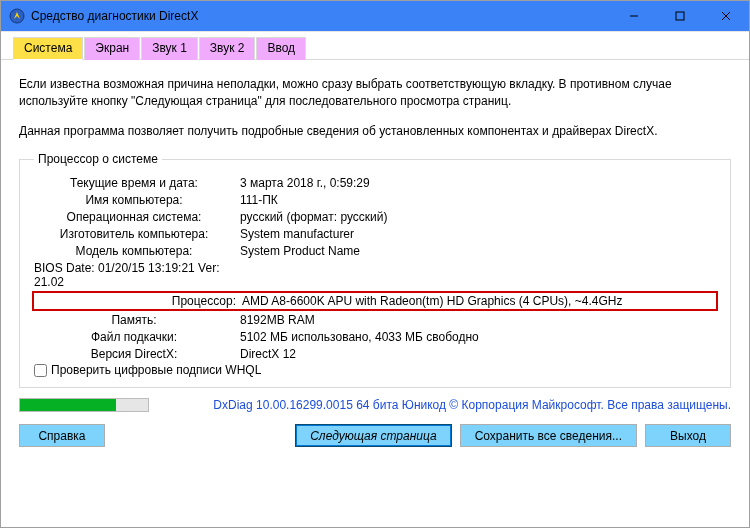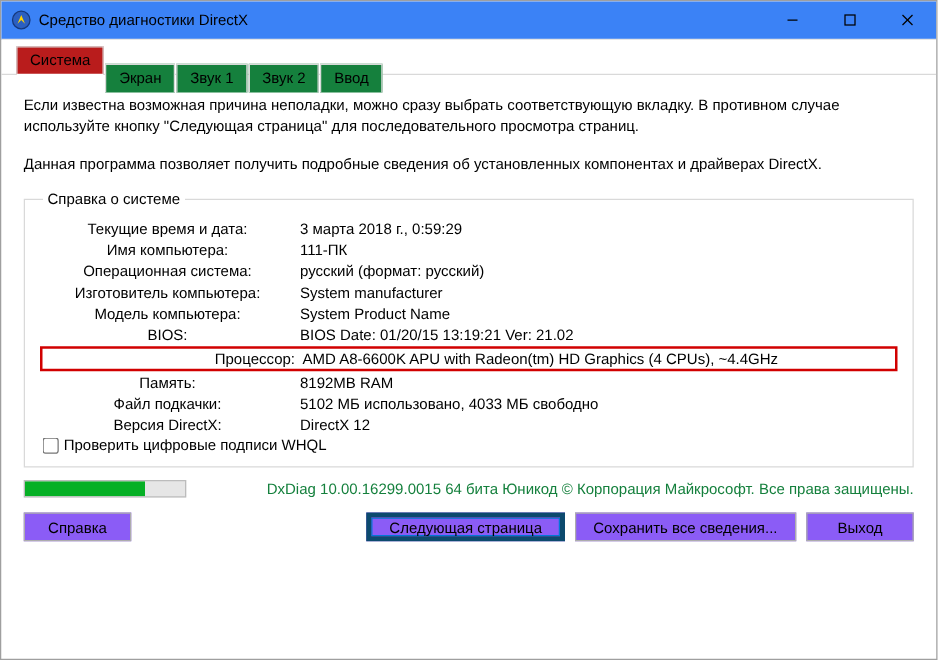--- a/index.html
+++ b/index.html
@@ -36,28 +36,28 @@
   .tabs {
     display: flex;
     gap: 0;
     border-bottom: 1px solid #d9d9d9;
     padding: 4px 12px 0 12px;
   }
   .tab {
     padding: 3px 10px 4px 10px;
     border: 1px solid #d9d9d9;
     border-bottom: none;
-    background: #15803d;
+    background: #f0abfc;
     margin-right: 1px;
     font-size: 12px;
     position: relative;
-    top: 15px;
+    top: 1px;
   }
   .tab.active {
-    background: #b91c1c;
+    background: #fde047;
     border-bottom: 1px solid #fff;
     top: 1px;
     z-index: 2;
   }
   .body {
     padding: 10px 18px 6px 18px;
   }
   .intro { margin: 6px 0 12px 0; line-height: 1.45; }
   fieldset.sysinfo {
     border: 1px solid #d9d9d9;
@@ -98,37 +98,38 @@
   .progress-row {
     display: flex; align-items: center; gap: 10px;
   }
   .progress {
     width: 130px; height: 14px; border:1px solid #bcbcbc; background:#e6e6e6;
     position:relative; overflow:hidden;
   }
   .progress .bar {
     height:100%; background:#06b025; width:75%;
   }
-  .copy { flex:1; text-align:right; font-size:12px; color:#15803d; }
+  .copy { flex:1; text-align:right; font-size:12px; color:#1d4ed8; }
   .btnrow {
     display:flex; justify-content:space-between; margin-top:12px; gap:8px;
   }
   .btnrow .spacer { flex:1; }
   button.winbutton {
     min-width: 86px;
     height: 23px;
     padding: 0 14px;
-    background:#8b5cf6;
+    background:#7dd3fc;
     border:1px solid #adadad;
     font-family: inherit;
     font-size: 12px;
   }
   button.winbutton.default {
-    border:4px solid #0c4a6e;
+    border:1px solid #0c4a6e;
     box-shadow: inset 0 0 0 1px #0078d7;
+    font-style: italic;
   }
 </style>
 </head>
 <body>
 
 <div class="titlebar">
   <span class="icon">
     <svg viewBox="0 0 16 16" width="16" height="16">
       <circle cx="8" cy="8" r="7" fill="#2b5fc1" stroke="#16387c"></circle>
       <path d="M5 11 L8 4 L11 11 L8 8 Z" fill="#ffd400"></path>
@@ -159,39 +160,38 @@
   <div class="tab">Звук 1</div>
   <div class="tab">Звук 2</div>
   <div class="tab">Ввод</div>
 </div>
 
 <div class="body">
   <div class="intro">Если известна возможная причина неполадки, можно сразу выбрать соответствующую вкладку. В противном случае используйте кнопку "Следующая страница" для последовательного просмотра страниц.</div>
   <div class="intro">Данная программа позволяет получить подробные сведения об установленных компонентах и драйверах DirectX.</div>
 
   <fieldset class="sysinfo">
-    <legend>Справка о системе</legend>
+    <legend>Процессор о системе</legend>
     <div class="grid">
       <div class="label">Текущие время и дата:</div>
       <div>3 марта 2018 г., 0:59:29</div>
 
       <div class="label">Имя компьютера:</div>
       <div>111-ПК</div>
 
       <div class="label">Операционная система:</div>
 
       <div>русский (формат: русский)</div>
 
       <div class="label">Изготовитель компьютера:</div>
       <div>System manufacturer</div>
 
       <div class="label">Модель компьютера:</div>
       <div>System Product Name</div>
 
-      <div class="label">BIOS:</div>
       <div>BIOS Date: 01/20/15 13:19:21 Ver: 21.02</div>
 
       <div class="hl-wrap">
         <div class="label">Процессор:</div>
         <div>AMD A8-6600K APU with Radeon(tm) HD Graphics    (4 CPUs), ~4.4GHz</div>
       </div>
 
       <div class="label">Память:</div>
       <div>8192MB RAM</div>
 

